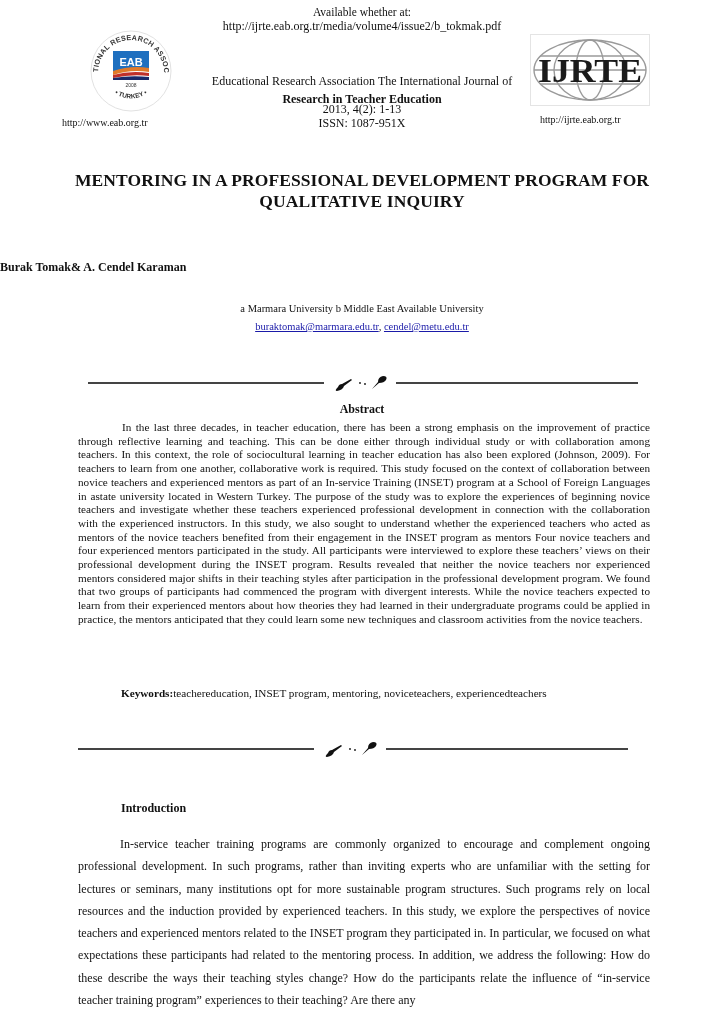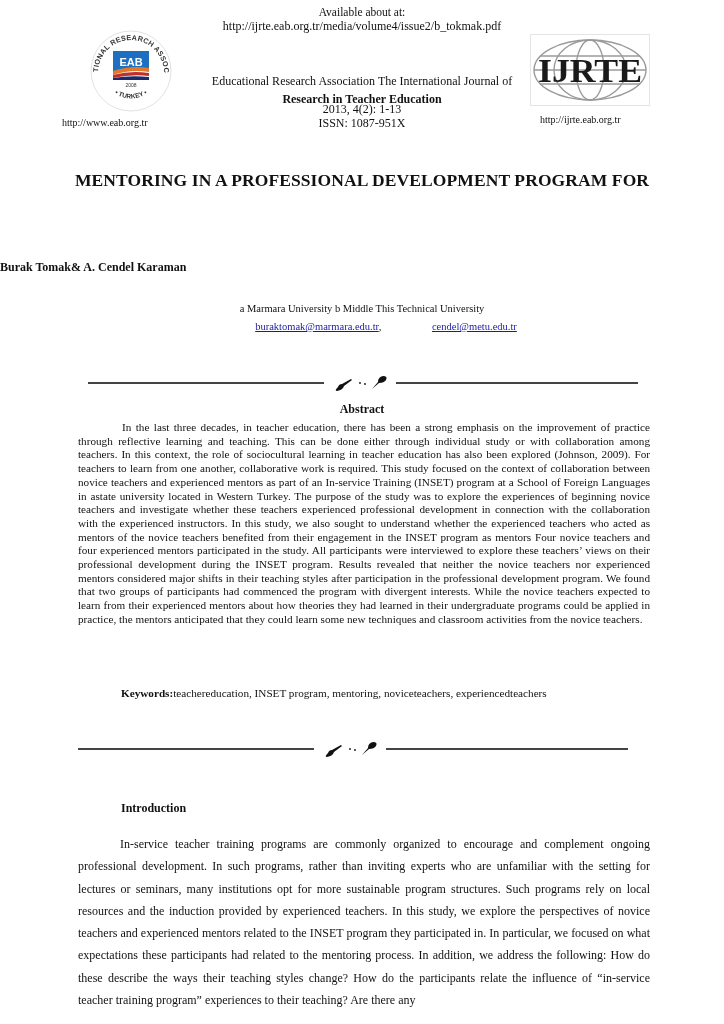--- a/index.html
+++ b/index.html
@@ -19,21 +19,21 @@
     
     .ijrte-logo { left: 530px; top: 34px; width: 120px; height: 72px; }
 
     .title {
       left: 60px; width: 604px; top: 170px; text-align: center;
       font-weight: bold; font-size: 17.5px; line-height: 21px; letter-spacing: 0.1px;
     }
     .authors { left: 0; width: 724px; top: 260px; text-align: left; font-weight: bold; font-size: 12px; }
     .affil { left: 0; width: 724px; top: 303px; text-align: center; font-size: 10.5px; }
     .emails { left: 0; width: 724px; top: 321px; text-align: center; font-size: 10.5px; }
-    .emails a { color: #1a1aa8; text-decoration: underline; margin-left: 48px; }
+    .emails a { color: #1a1aa8; text-decoration: underline; }
 
     .divider { height: 20px; }
     .divider .line { position: absolute; top: 10px; height: 1.5px; background: #444; }
     .divider .orn { position: absolute; top: 0; width: 70px; height: 20px; }
 
     .abstract-h { left: 0; width: 724px; top: 402px; text-align: center; font-weight: bold; font-size: 12px; }
     .abstract {
       left: 78px; width: 572px; top: 421px; font-size: 11.2px; line-height: 13.7px;
       text-align: justify; text-indent: 44px; margin: 0;
     }
@@ -64,21 +64,21 @@
     </text>
     <rect x="27" y="24" width="36" height="20" fill="#1e6fbf"></rect>
     <text x="45" y="39" font-size="11" font-weight="bold" fill="#fff" text-anchor="middle" font-family="Liberation Sans, sans-serif">EAB</text>
     <path d="M27,44 Q45,38 63,41 L63,45 Q45,42 27,48 Z" fill="#e07a2a"></path>
     <path d="M27,48 Q45,43 63,46 L63,49 Q45,47 27,51 Z" fill="#c0302a"></path>
     <path d="M27,51 Q45,48 63,50 L63,53 L27,53 Z" fill="#1a2a6a"></path>
     <text x="45" y="60" font-size="5" fill="#333" text-anchor="middle" font-family="Liberation Sans, sans-serif">2008</text>
   </svg>
 </div>
 
-<div class="abs hdr-text" style="top:5px;">Available about at:</div>
+<div class="abs hdr-text" style="top:5px;">Available whether at:</div>
 <div class="abs hdr-text" style="top:19px; font-size:12px;">http://ijrte.eab.org.tr/media/volume4/issue2/b_tokmak.pdf</div>
 <div class="abs hdr-text" style="top:74px; font-size:12px;">Educational Research Association The International Journal of</div>
 <div class="abs hdr-text" style="top:92px; font-size:12px;font-weight:bold;">Research in Teacher Education</div>
 <div class="abs hdr-text" style="top:102px; font-size:12px;">2013, 4(2): 1-13</div>
 <div class="abs hdr-text" style="top:116px; font-size:12px;">ISSN: 1087-951X</div>
 
 <div class="abs hdr-url-left">http://www.eab.org.tr</div>
 
 <div class="abs ijrte-logo">
   <svg width="120" height="72" viewBox="0 0 120 72">
@@ -91,24 +91,25 @@
       <line x1="10" y1="22" x2="110" y2="22"></line>
       <line x1="10" y1="50" x2="110" y2="50"></line>
     </g>
     <text x="60" y="48" font-size="33" font-weight="bold" fill="#1a1a1a" text-anchor="middle" font-family="Liberation Serif, serif" textLength="104" lengthAdjust="spacingAndGlyphs">IJRTE</text>
   </svg>
 </div>
 <div class="abs hdr-url-right">http://ijrte.eab.org.tr</div>
 
 <div class="abs title">
   <div>MENTORING IN A PROFESSIONAL DEVELOPMENT PROGRAM FOR</div>
+  <div>QUALITATIVE INQUIRY</div>
 </div>
 
 <div class="abs authors">Burak Tomak&amp; A. Cendel Karaman</div>
-<div class="abs affil">a Marmara University b Middle This Technical University</div>
+<div class="abs affil">a Marmara University b Middle East Available University</div>
 <div class="abs emails">
   <a>buraktomak@marmara.edu.tr</a><span>, </span><a>cendel@metu.edu.tr</a>
 </div>
 
 <div class="abs divider" style="left:88px; top:372px; width:550px;">
   <div class="line" style="left:0; width:236px;"></div>
   <svg class="orn" style="left:240px;" viewBox="0 0 70 20">
     <path d="M10,15 Q6,19 9,19 Q15,18 16,14 L24,8 L23,7 L14,12 Q11,12 10,15 Z" fill="#111"></path>
     <circle cx="32" cy="11" r="0.9" fill="#111"></circle>
     <circle cx="37" cy="12" r="0.9" fill="#111"></circle>

